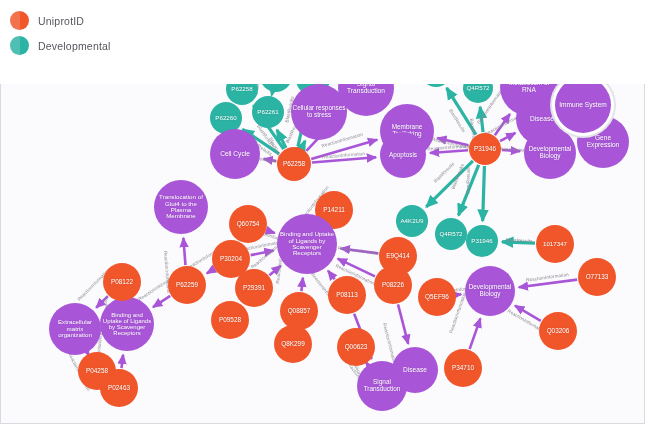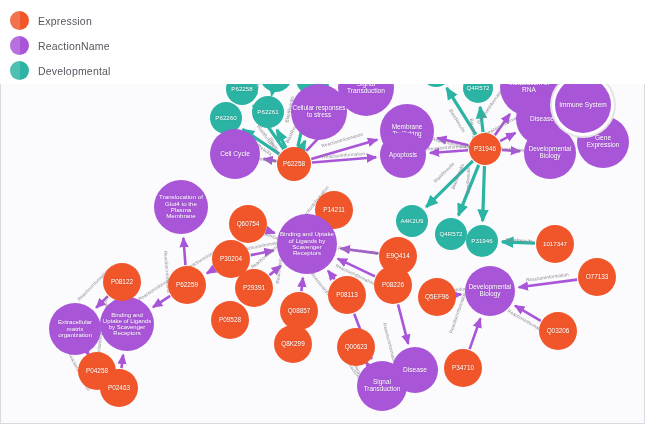--- a/index.html
+++ b/index.html
@@ -320,25 +320,21 @@
         <div class="edge-label" style="left: 122.85px; top: 296.539px; transform: translate(-50%, -50%) rotate(83.211deg) translateY(-3px);">ReactionInformation</div>
         <div class="edge-label" style="left: 160.611px; top: 300.503px; transform: translate(-50%, -50%) rotate(-33.0239deg) translateY(-3px);">ReactionInformation</div>
         <div class="edge-label" style="left: 87.32px; top: 353.429px; transform: translate(-50%, -50%) rotate(62.354deg) translateY(-3px);">ReactionInformation</div>
         <div class="edge-label" style="left: 121.318px; top: 360.458px; transform: translate(-50%, -50%) rotate(-82.875deg) translateY(-3px);">ReactionInformation</div>
       </div>
   </div>
 
   <div id="legend">
       <div class="legend-row">
         <span class="legend-dot" style="background: rgb(240, 86, 42);"></span>
-        <span class="legend-label">Expression</span>
-      </div>
-      <div class="legend-row">
-        <span class="legend-dot" style="background: rgb(168, 85, 216);"></span>
-        <span class="legend-label">ReactionName</span>
+        <span class="legend-label">UniprotID</span>
       </div>
       <div class="legend-row">
         <span class="legend-dot" style="background: rgb(43, 179, 163);"></span>
         <span class="legend-label">Developmental</span>
       </div>
     </div>
 
 </div>
 
 </body></html>

